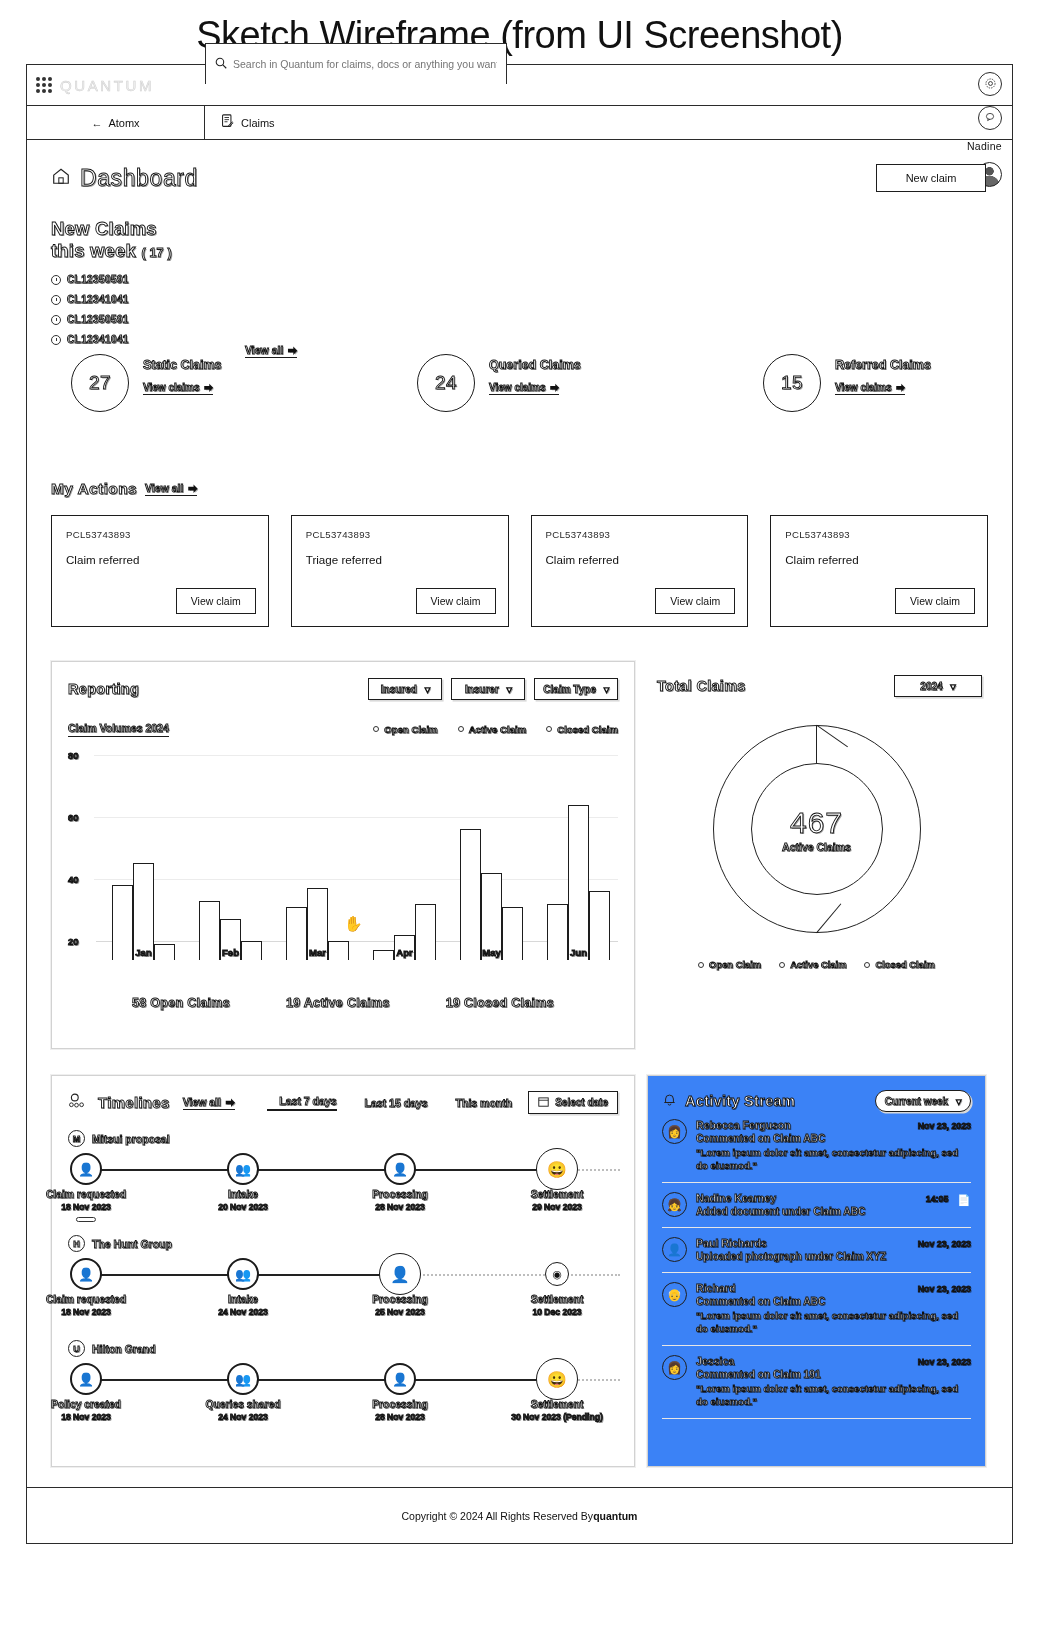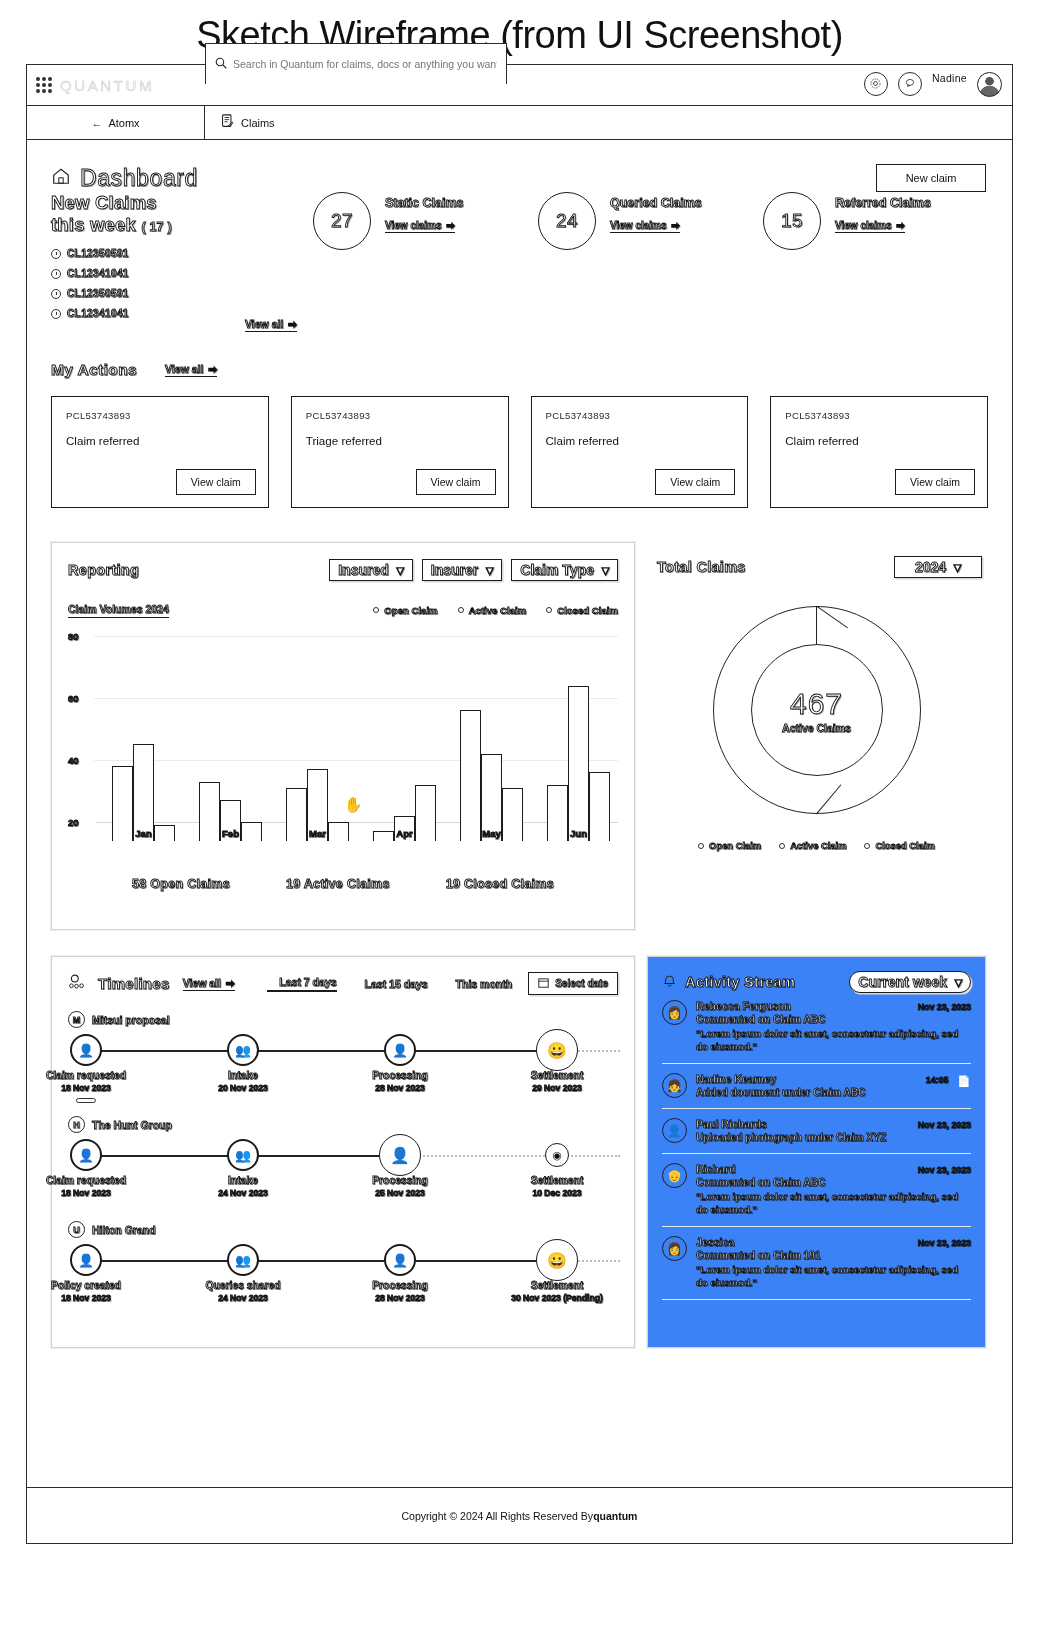--- a/index.html
+++ b/index.html
@@ -70,21 +70,21 @@
     z-index: 5;
   }
   .searchbox .mag { flex: 0 0 auto; }
   .searchbox input {
     border: none; outline: none; width: 100%;
     font-family: "Liberation Sans", sans-serif;
     font-size: 10.5px; color: #2c2c2c;
   }
   .topbar-right {
     position: absolute; right: 10px; top: 7px;
-    display: flex; align-items: flex-start; gap: 10px;
+    display: flex; align-items: flex-end; gap: 10px; flex-direction: column;
   }
   .circ-btn {
     width: 24px; height: 24px; border-radius: 50%;
     border: 1.3px solid #2b2b2b; display: flex; align-items: center; justify-content: center;
     font-size: 11px;
   }
   .uname { font-size: 10.5px; letter-spacing: .3px; }
   .avatar-top {
     width: 25px; height: 25px; border-radius: 50%;
     border: 1.4px solid #222; background:
@@ -117,21 +117,21 @@
     padding: 24px 26px 0 24px;
   }
   .dash-title { display: flex; align-items: center; gap: 9px; font-size: 23px; letter-spacing: .6px;}
   .newclaim-btn {
     width: 110px; height: 28px;
     border: 1.3px solid #1e1e1e; background: #fff;
     font-size: 11px; display: flex; align-items: center; justify-content: center;
   }
 
   
-  .kpi-row { position: relative; padding: 0 24px; display:flex; }
+  .kpi-row { position: relative; margin-top: 26px; padding: 0 24px; display:flex;flex-direction:column; }
   .newclaims { width: 282px; }
   .nc-title { font-size: 18.5px; line-height: 22px; font-weight: 700; letter-spacing:.2px;}
   .nc-title .cnt { font-size: 12.5px; font-weight: 700;}
   .nc-list { margin-top: 10px; }
   .nc-item { display: flex; align-items: center; gap: 6px; margin-bottom: 9px; font-size: 10px; font-weight: 700; letter-spacing:.4px;}
   .clock {
     width: 10px; height: 10px; border-radius: 50%; border: 1.2px solid #333; position: relative; flex:0 0 auto;
   }
   .clock:after { content:""; position:absolute; left:4px; top:2px; width:1.1px; height:3.4px; background:#333;}
   .viewall {
@@ -146,21 +146,21 @@
     font-size: 19px; letter-spacing: .5px; flex: 0 0 auto;
   }
   .stat-txt { padding-top: 4px; }
   .stat-label { font-size: 12.5px; font-weight: 700; line-height: 15px; }
   .stat-link {
     margin-top: 9px; display:inline-flex; align-items:center; gap:5px;
     font-size: 10px; font-weight: 700; border-bottom: 1.4px solid #1a1a1a; padding-bottom: 1px;
   }
 
   
-  .actions-head { display: flex; align-items: center; gap: 28px; padding: 0 24px; margin-top: 33px; }
+  .actions-head { display: flex; align-items: center; gap: 8px; padding: 0 24px; margin-top: 68px; }
   .actions-title { font-size: 15.5px; font-weight: 700; letter-spacing: .4px; }
   .actions-grid { display: flex; gap: 22px; padding: 0 24px; margin-top: 17px; }
   .action-card {
     flex: 1; height: 112px; border: 1.3px solid #1c1c1c; background: #fff;
     padding: 13px 14px 0 14px; position: relative;
   }
   .action-id { font-size: 9.6px; letter-spacing: .3px; color: #2a2a2a; }
   .action-txt { font-size: 11.6px; margin-top: 13px; }
   .viewclaim-btn {
     position: absolute; right: 12px; bottom: 12px;
@@ -173,21 +173,21 @@
   .reporting {
     width: 584px; height: 388px; border: 1px solid #d2d2d2; background: #fff;
     box-shadow: 0 0 0 1px #efefef; padding: 16px 16px 0 16px; position: relative;
   }
   .rep-head { display: flex; align-items: center; justify-content: space-between; }
   .rep-title { font-size: 14.5px; font-weight: 700; letter-spacing: .3px; }
   .filters { display: flex; gap: 9px; }
   .sel {
     border: 1.3px solid #1c1c1c; background: #fff; height: 22px; min-width: 74px;
     display: flex; align-items: center; justify-content: center; gap: 8px;
-    font-size: 14px; font-weight: 700; padding: 0 8px; box-shadow: 1.6px 1.6px 0 #d9d9d9;
+    font-size: 10px; font-weight: 700; padding: 0 8px; box-shadow: 1.6px 1.6px 0 #d9d9d9;
   }
   .rep-sub { display: flex; align-items: center; justify-content: space-between; margin-top: 22px; }
   .rep-sub-l { font-size: 10.5px; font-weight: 700; border-bottom: 1.3px solid #1a1a1a; padding-bottom: 1.5px;}
   .legend { display: flex; gap: 20px; }
   .legend span { display: inline-flex; align-items: center; gap: 5px; font-size: 9.6px; font-weight: 700; }
   .dot-o { width: 6px; height: 6px; border-radius: 50%; border: 1.1px solid #333; }
 
   .chartwrap { position: relative; margin-top: 18px; height: 205px; }
   .ylab { position: absolute; left: 0; font-size: 9.5px; font-weight: 700; color: #3a3a3a; transform: translateY(-50%); }
   .gline { position: absolute; left: 26px; right: 0; height: 1px; background: #ececec; }

